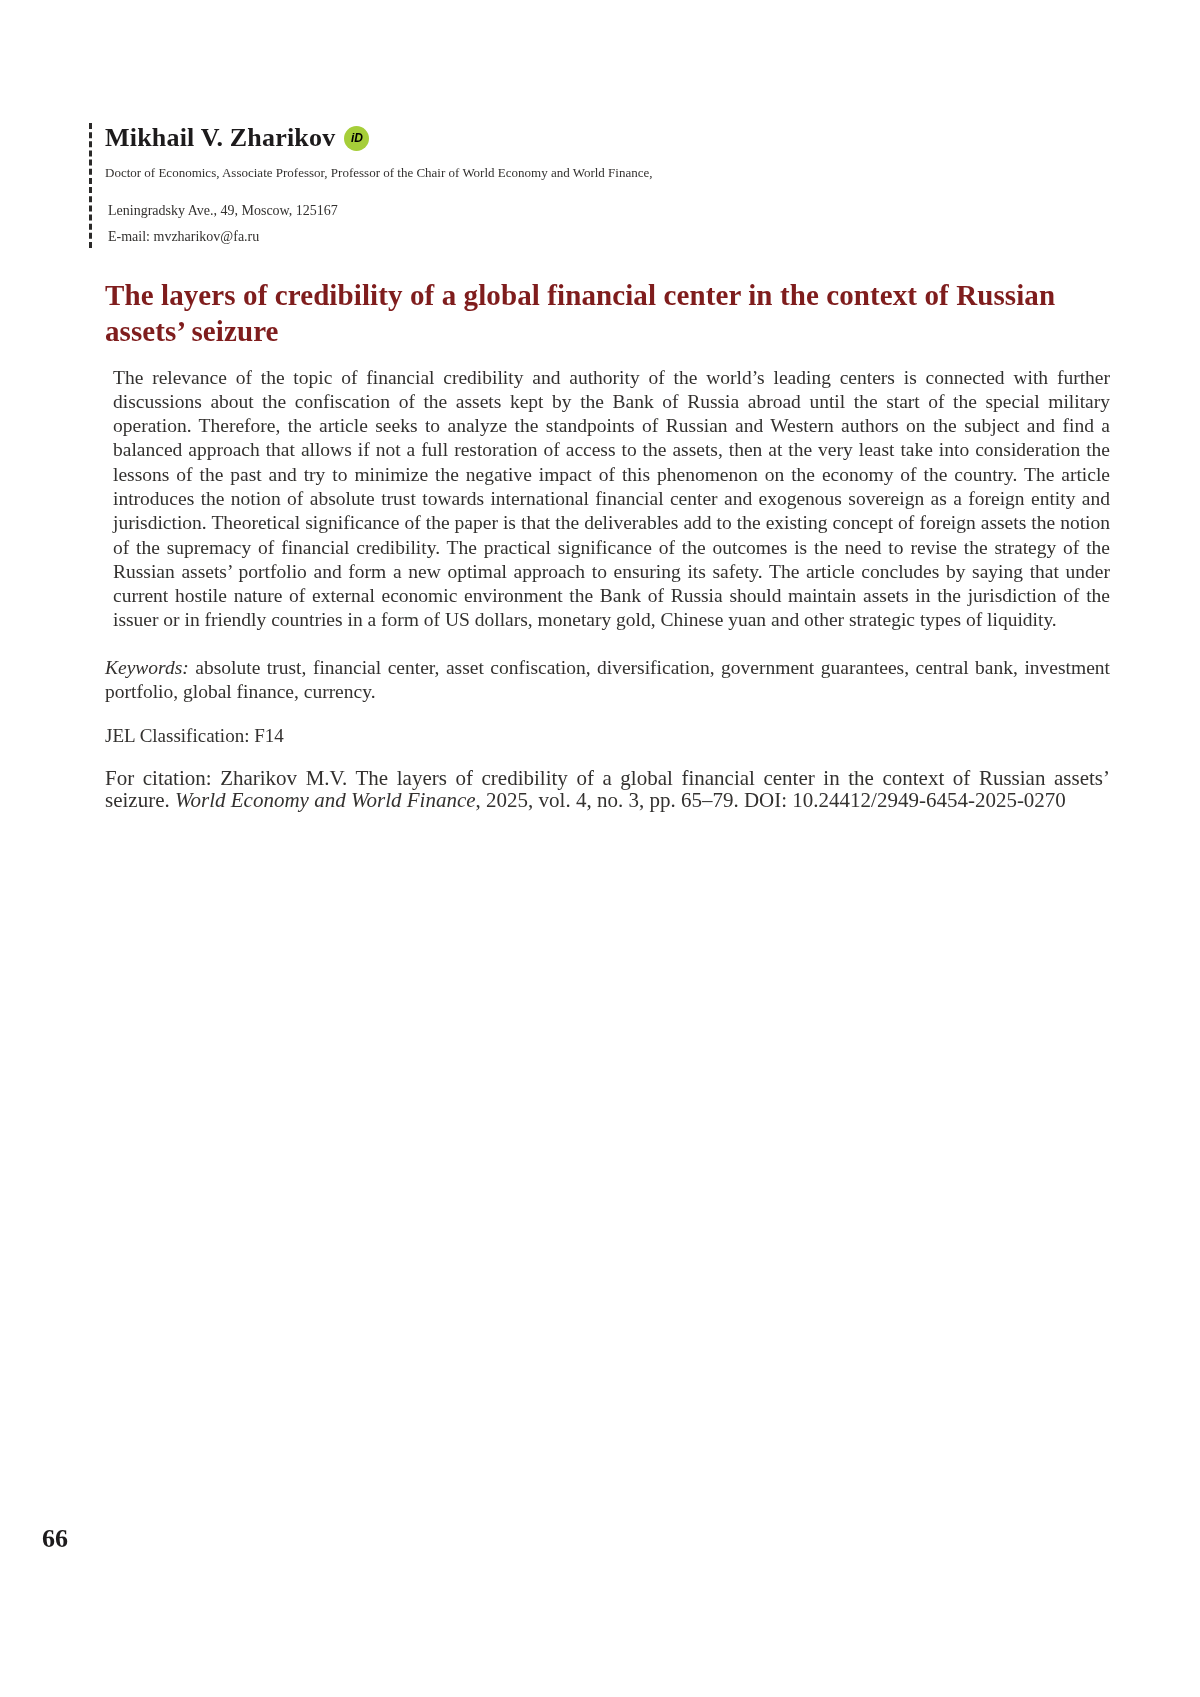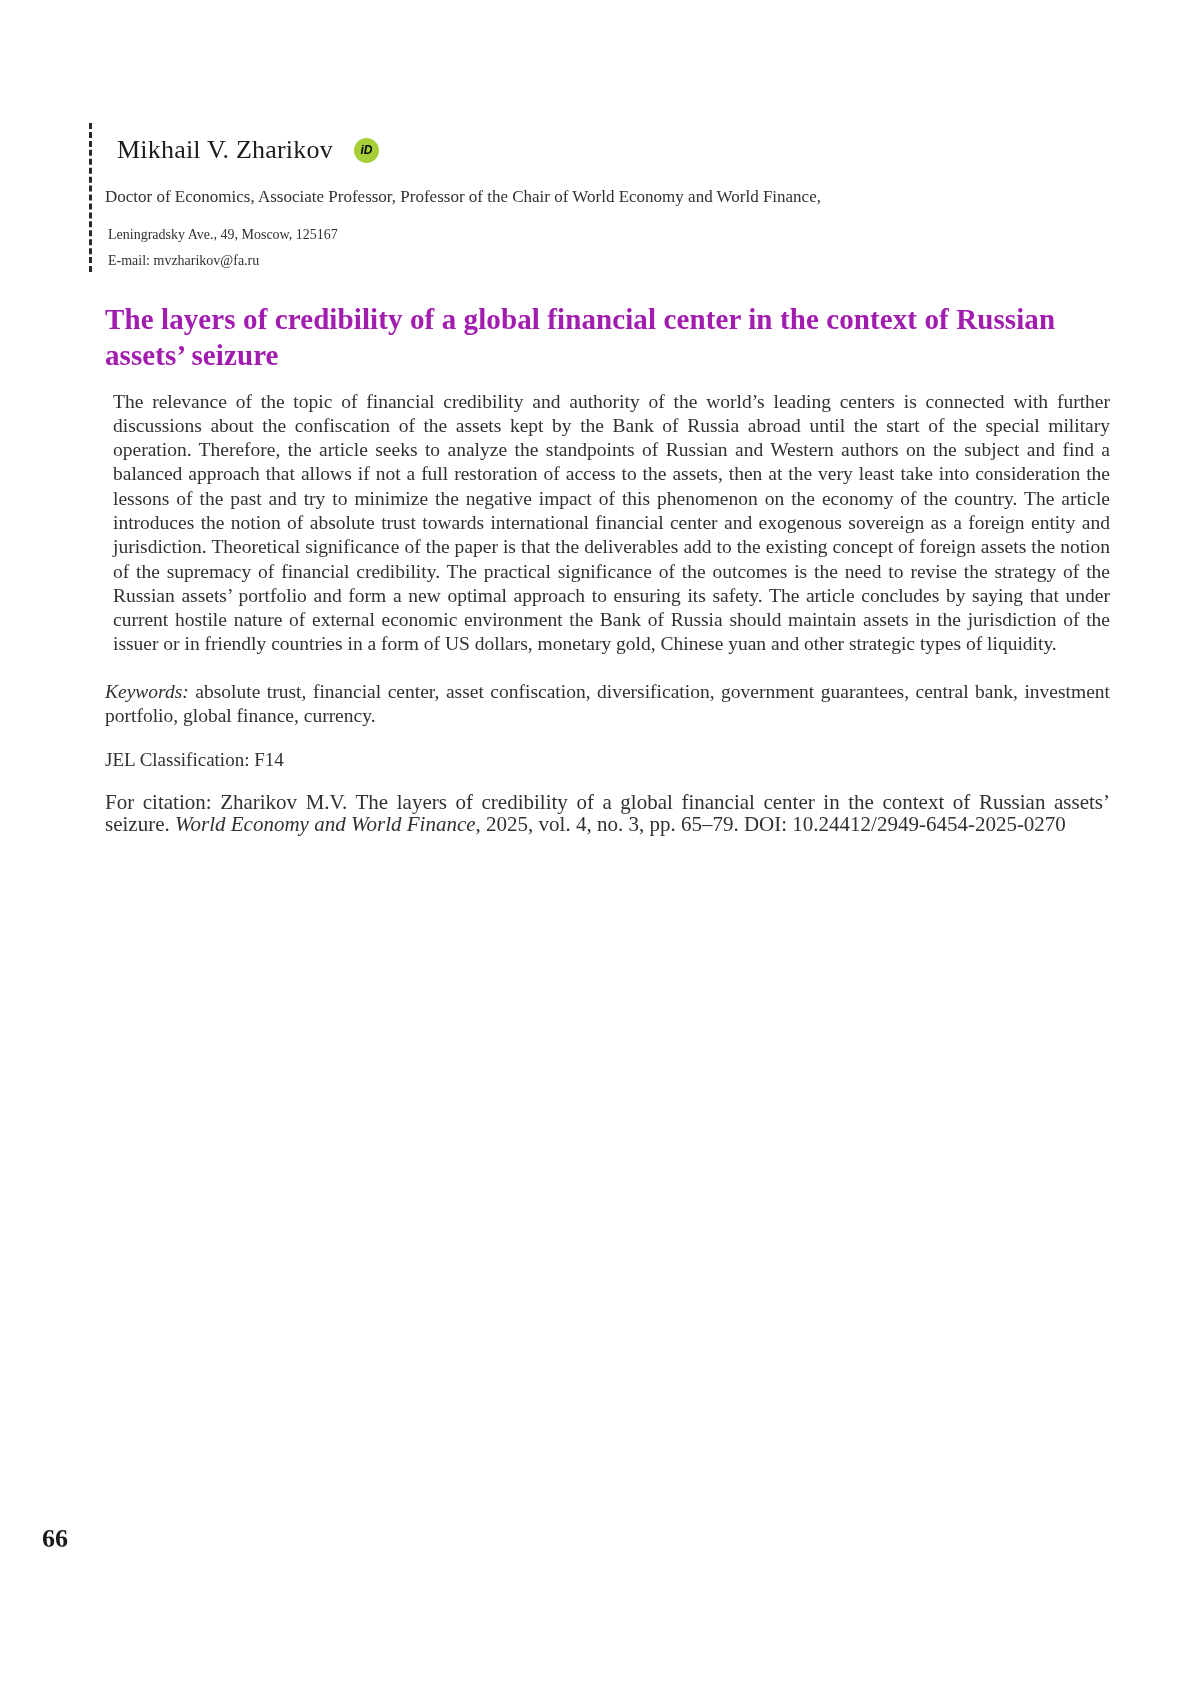--- a/index.html
+++ b/index.html
@@ -28,56 +28,56 @@
     margin-left: -16px;
   }
   .author-name-row {
     display: flex;
     align-items: center;
     gap: 9px;
     margin: 0 0 9px 0;
   }
   .author-name {
     font-size: 26px;
-    font-weight: normal;
+    font-weight: bold;
     color: #1d1b1c;
-    margin: 12px;
+    margin: 0;
     letter-spacing: 0.2px;
   }
   .orcid-badge {
     display: inline-flex;
     align-items: center;
     justify-content: center;
     width: 25px;
     height: 25px;
     border-radius: 50%;
     background: #a6ce39;
     color: #000000;
     font-family: "Liberation Sans", sans-serif;
     font-size: 12px;
     font-weight: bold;
     font-style: italic;
     cursor: pointer;
     flex: 0 0 auto;
   }
   .affiliation {
-    font-size: 17px;
+    font-size: 13px;
     line-height: 22.5px;
     margin: 0 0 14px 0;
   }
   .contact-line {
     font-size: 14px;
     line-height: 23px;
     margin: 3px;
   }
   .article-title {
     font-size: 29px;
     line-height: 36px;
     font-weight: bold;
-    color: #a21caf;
+    color: #7f1d1d;
     margin: 29px 0 0 0;
     letter-spacing: 0.1px;
   }
   .abstract {
     font-size: 19.5px;
     line-height: 24.3px;
     text-align: justify;
     margin: 17px 0 0 8px;
   }
   .keywords {

